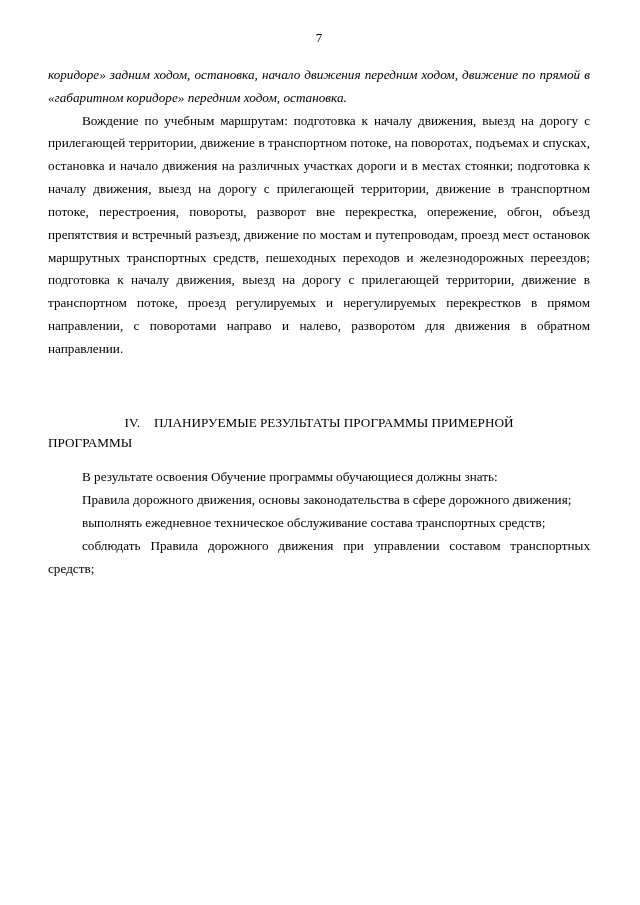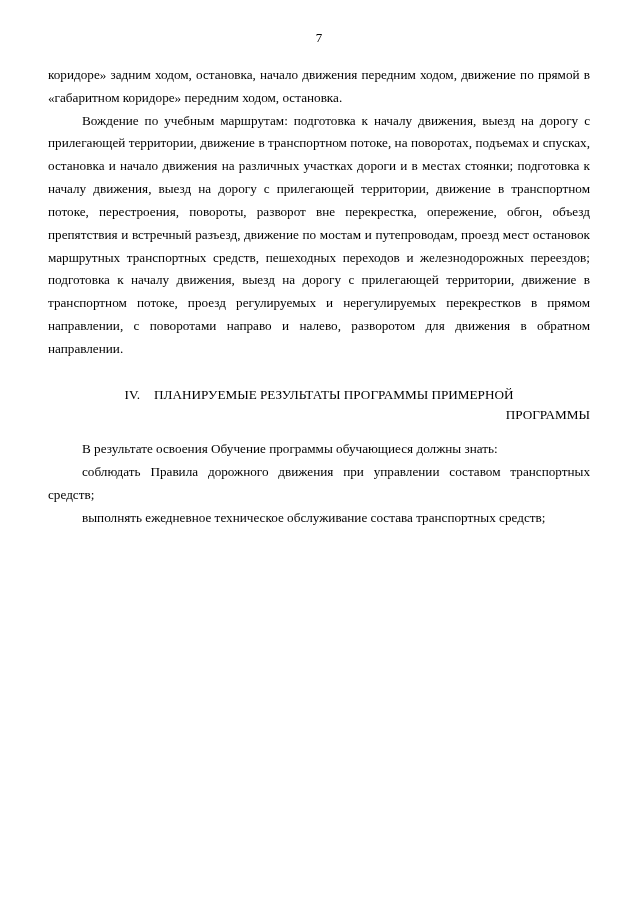--- a/index.html
+++ b/index.html
@@ -33,37 +33,39 @@
     line-height: 1.73;
     text-align: justify;
   }
   p {
     margin: 0;
     text-align: justify;
     text-justify: inter-word;
   }
   p.cont {
     text-indent: 0;
+    font-style: italic;
   }
   p.indent {
     text-indent: 34px;
   }
   .section-heading {
     margin: 24px 0 14px 0;
     text-align: center;
     font-size: 13.2px;
     line-height: 1.5;
   }
   .section-heading .num {
     display: inline-block;
     margin-right: 14px;
+    margin-top: 28px;
   }
   .heading-line2 {
     display: block;
-    text-align: right;
+    text-align: left;
   }
 </style>
 </head>
 <body>
 
 <div class="page">
 
   <div class="page-number">7</div>
 
   <div class="content">
@@ -72,17 +74,18 @@
 
 
     <p class="indent">Вождение по учебным маршрутам: подготовка к началу движения, выезд на дорогу с прилегающей территории, движение в транспортном потоке, на поворотах, подъемах и спусках, остановка и начало движения на различных участках дороги и в местах стоянки; подготовка к началу движения, выезд на дорогу с прилегающей территории, движение в транспортном потоке, перестроения, повороты, разворот вне перекрестка, опережение, обгон, объезд препятствия и встречный разъезд, движение по мостам и путепроводам, проезд мест остановок маршрутных транспортных средств, пешеходных переходов и железнодорожных переездов; подготовка к началу движения, выезд на дорогу с прилегающей территории, движение в транспортном потоке, проезд регулируемых и нерегулируемых перекрестков в прямом направлении, с поворотами направо и налево, разворотом для движения в обратном направлении.</p>
 
     <div class="section-heading">
       <span class="num">IV.</span><span>ПЛАНИРУЕМЫЕ РЕЗУЛЬТАТЫ ПРОГРАММЫ ПРИМЕРНОЙ</span>
       <span class="heading-line2">ПРОГРАММЫ</span>
     </div>
 
     <p class="indent">В результате освоения Обучение программы обучающиеся должны знать:</p>
+    <p class="indent">Правила дорожного движения, основы законодательства в сфере дорожного движения;</p>
+    <p class="indent">выполнять ежедневное техническое обслуживание состава транспортных средств;</p>
     <p class="indent">соблюдать Правила дорожного движения при управлении составом транспортных средств;</p>
-    <p class="indent">выполнять ежедневное техническое обслуживание состава транспортных средств;</p>
 
   </div>
 </div>
 
 </body></html>

